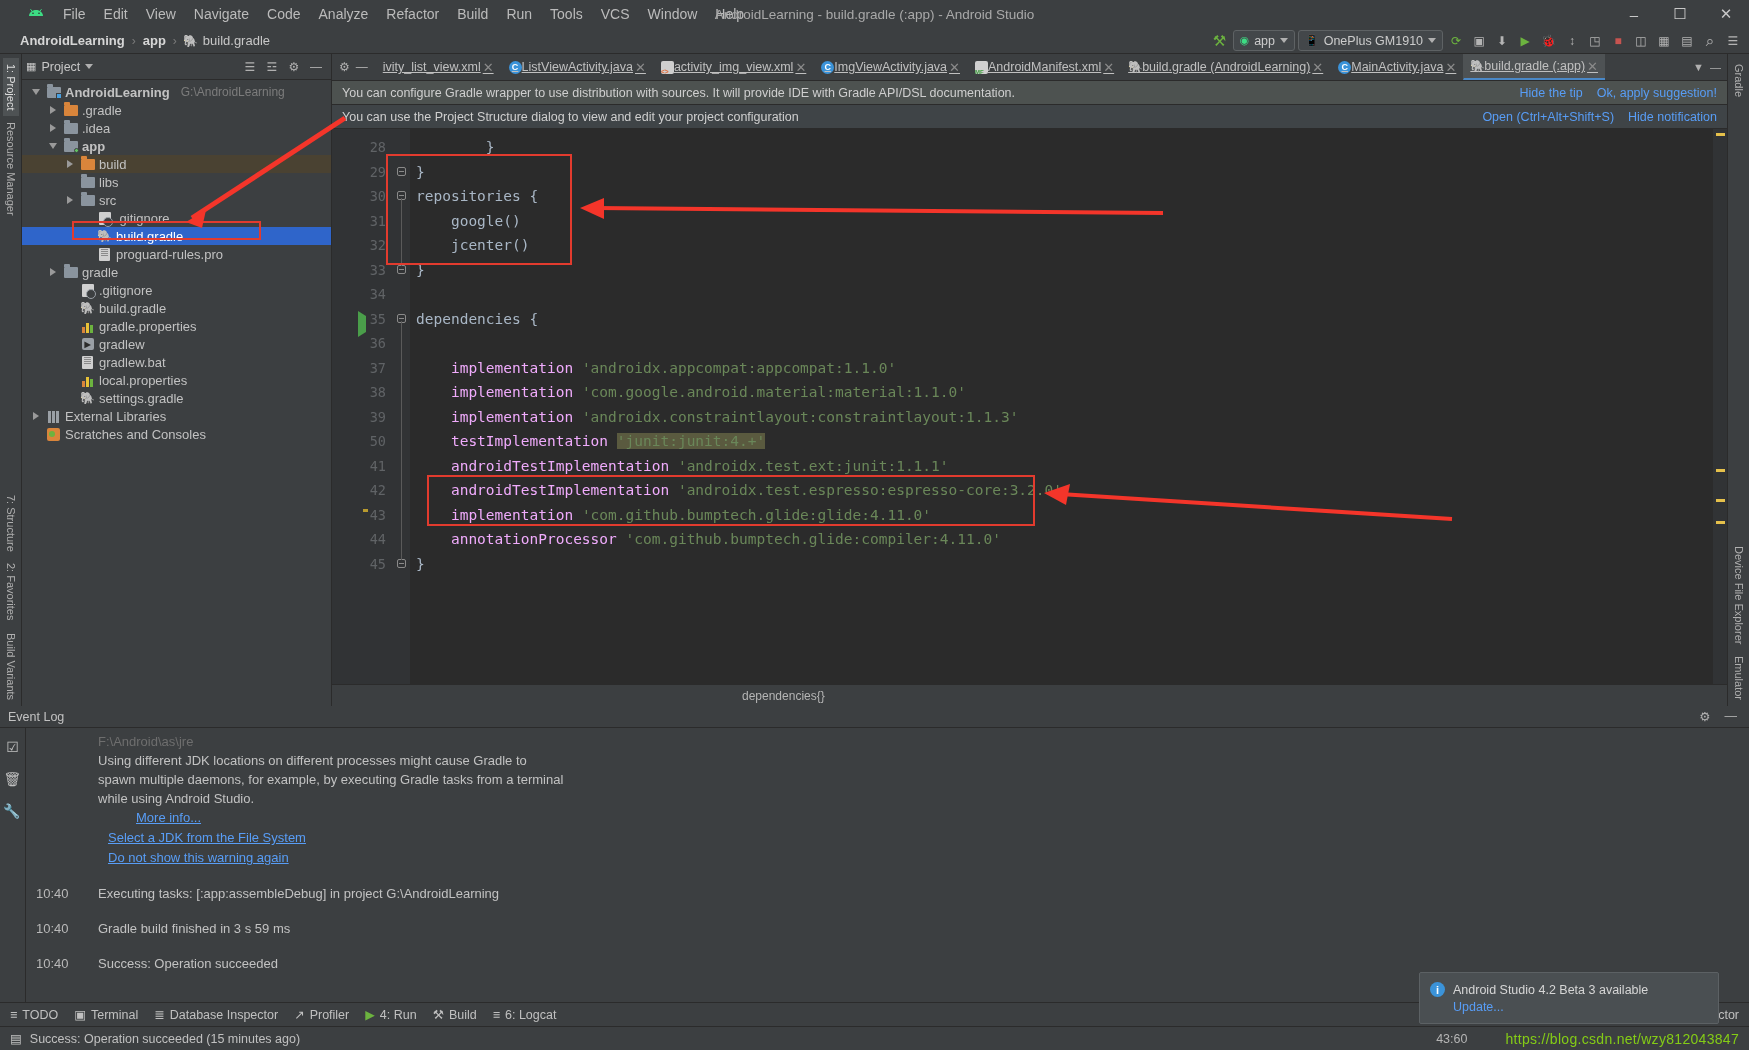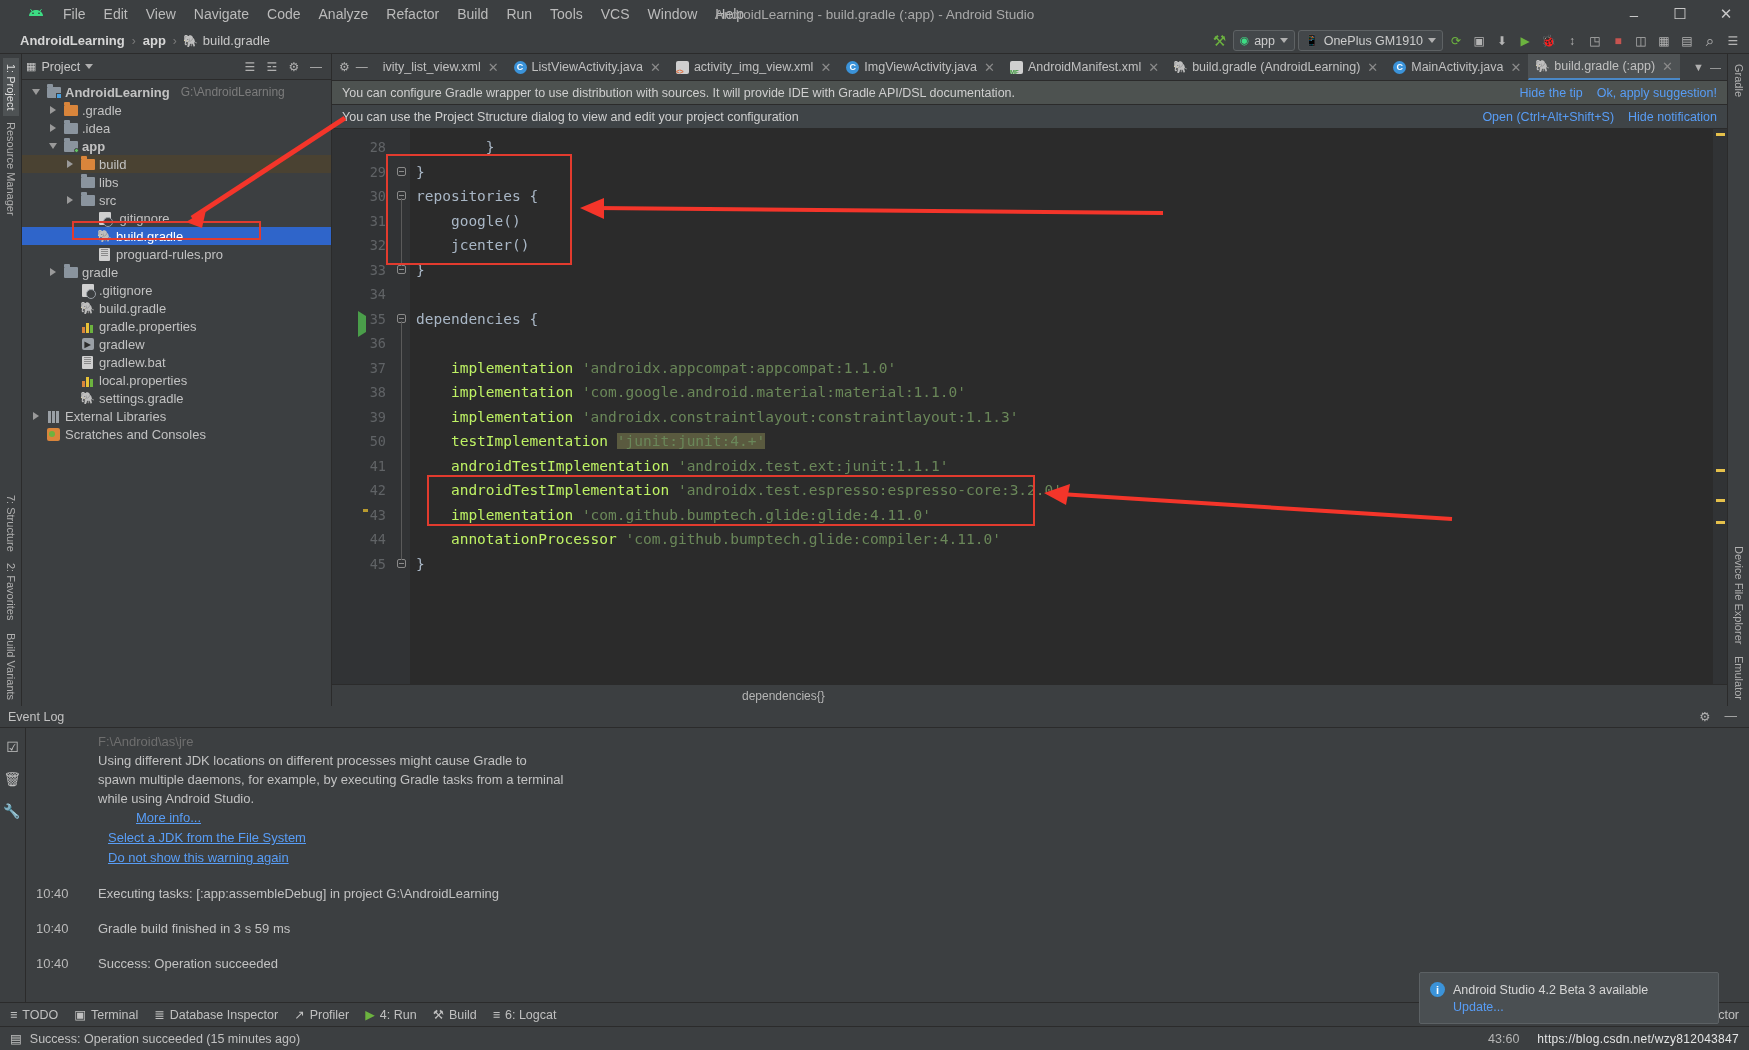--- a/index.html
+++ b/index.html
@@ -120,22 +120,22 @@
   .gradlewico{width:12px;height:12px;background:#9aa0a6;border-radius:2px;color:#2b2b2b;font-size:8px;display:flex;align-items:center;justify-content:center;font-weight:bold;}
 
   
   .editor-col { flex: 1 1 auto; display: flex; flex-direction: column; min-width: 0; min-height: 0; }
   .tabs {
     height: 27px; background: #3c3f41; display: flex; align-items: stretch;
     flex: 0 0 27px; overflow: hidden; border-bottom: 1px solid #2b2b2b;
   }
   .tabs-lead { display:flex; align-items:center; gap:6px; padding: 0 7px; color:#b0b0b0; }
   .etab {
-    display: flex; align-items: center; gap: 5px; padding: 0 7px; font-size: 12.5px;
-    color: #c0c0c0; white-space: nowrap; border-left: 1px solid transparent; position: relative;
+    display: flex; align-items: center; padding: 0 7px; font-size: 12.5px;
+    color: #c0c0c0; white-space: nowrap; border-left: 1px solid transparent; position: relative; text-decoration: underline;
   }
   .etab.active { background: #4e5254; border-bottom: 2px solid #4a88c7; }
   .etab .x { color: #8b8b8b; font-size: 13px; margin-left: 2px; }
   .tabicon { width: 13px; height: 13px; flex: 0 0 13px; display:flex;align-items:center;justify-content:center;}
   .cls-ico{width:13px;height:13px;border-radius:50%;background:#3b93d9;color:#fff;font-size:9px;display:flex;align-items:center;justify-content:center;font-weight:bold;}
   .xml-ico{width:13px;height:13px;border-radius:2px;background:#cfcfcf;position:relative;}
   .xml-ico::after{content:"<>";position:absolute;left:0;bottom:-1px;font-size:6.5px;color:#e06c3b;font-weight:bold;}
   .mf-ico{width:13px;height:13px;border-radius:2px;background:#cfcfcf;position:relative;}
   .mf-ico::after{content:"MF";position:absolute;left:0;bottom:-1px;font-size:6px;color:#3c9a3c;font-weight:bold;}
   .tabs-right { margin-left:auto; display:flex;align-items:center;gap:6px;padding:0 6px;color:#b0b0b0; }
@@ -165,21 +165,21 @@
   .fold-col { width: 16px; flex: 0 0 16px; background: #313335; padding-top:6px; position: relative; }
   .foldmark { position:absolute; width:9px;height:9px;border:1px solid #8a8a8a;border-radius:2px;background:#313335;left:3px; }
   .foldmark::after{content:"";position:absolute;left:1px;top:3px;width:5px;height:1px;background:#8a8a8a;}
   .foldline{position:absolute;left:7px;width:1px;background:#5a5a5a;}
   .code {
     flex: 1 1 auto; background: #2b2b2b; color: #a9b7c6; position: relative;
     font-family: "DejaVu Sans Mono", monospace; font-size: 14.5px;
     padding-top: 6px; overflow: hidden;
   }
   .cline { height: 24.5px; line-height: 24.5px; white-space: pre; padding-left: 6px; }
-  .fn { color: #bef264; margin-top: 13px; }
+  .fn { color: #f0abfc; margin-top: 13px; }
   .str { color: #6a8759; }
   .hl { background: #5a5a3f; }
 
   
   .rgut { width: 14px; flex: 0 0 14px; background: #313335; position: relative; }
   .rmark { position: absolute; right: 2px; width: 9px; height: 3px; }
 
   .code-status {
     height: 22px; flex: 0 0 22px; background: #3c3f41; border-top: 1px solid #2b2b2b;
     display: flex; align-items: center; font-size: 12px; color: #b5b5b5; padding-left: 410px;
@@ -221,21 +221,21 @@
   }
   .tbi { display: flex; align-items: center; gap: 5px; }
   .tb-right-items { margin-left: auto; display: flex; align-items: center; gap: 16px; }
   .evbadge { width:13px;height:13px;border-radius:50%;background:#d9853b;color:#fff;font-size:9px;display:flex;align-items:center;justify-content:center;font-weight:bold;}
   .statusbar {
     height: 24px; flex: 0 0 24px; background: #3c3f41; border-top: 1px solid #2b2b2b;
     display: flex; align-items: center; padding: 0 10px; font-size: 12.5px; color: #c0c0c0; gap: 8px;
     position: relative;
   }
   .sb-right { margin-left: auto; display: flex; align-items: center; gap: 18px; color:#b5b5b5;}
-  .watermark { color: #e5e5e5; font-size: 12px; letter-spacing: 0.3px; }
+  .watermark { color: #84cc16; font-size: 14px; letter-spacing: 0.3px; margin-left: 20px; }
 
   
   .anno { position: absolute; pointer-events: none; z-index: 40; }
   .red-box { border: 2px solid #e23b2e; }
   svg.arrow { position: absolute; overflow: visible; pointer-events: none; z-index: 41; }
 </style>
 </head>
 <body>
 
 <div class="app">

